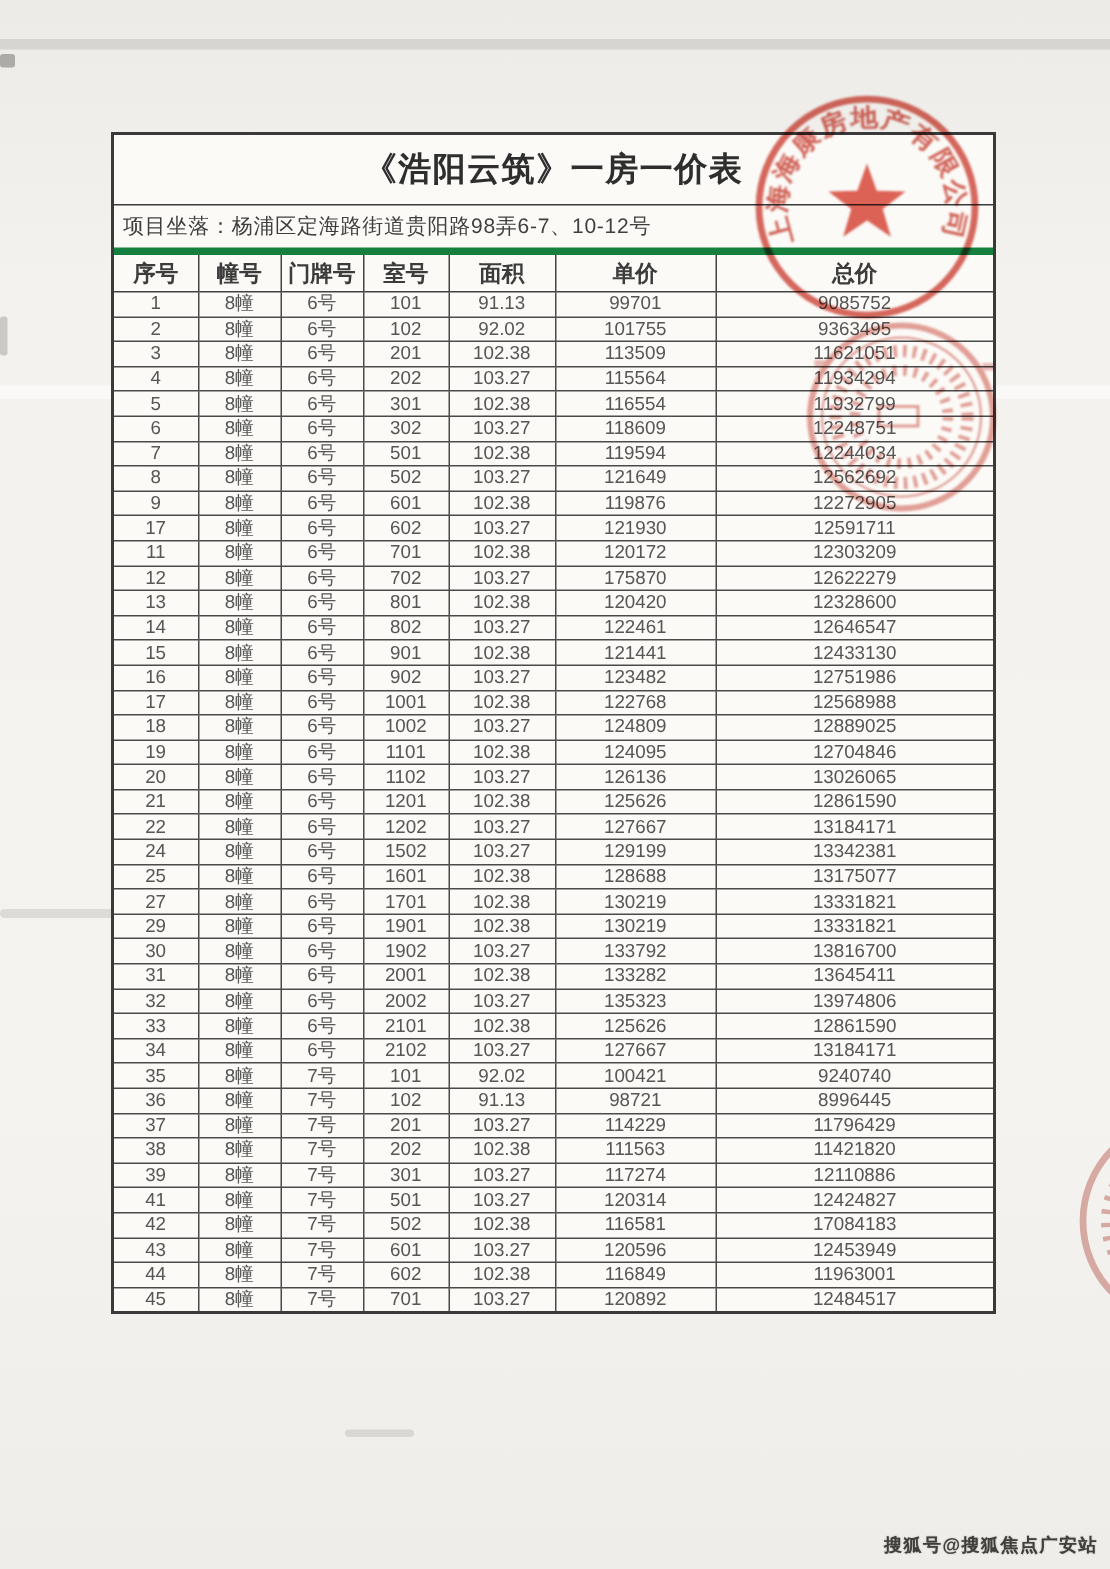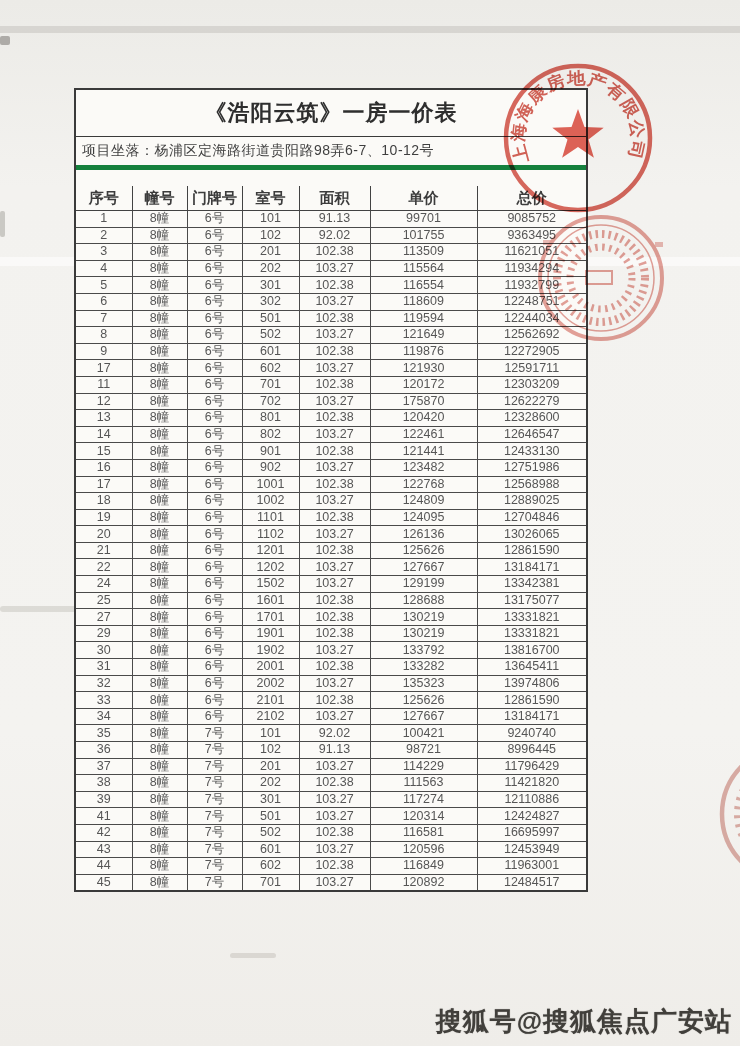--- a/index.html
+++ b/index.html
@@ -15,59 +15,59 @@
   
   .streak-top{position:absolute;left:0;top:26px;width:740px;height:7px;background:rgba(176,172,165,0.35);}
   .streak-mid{position:absolute;left:0;top:257px;width:740px;height:9px;background:rgba(255,255,255,0.55);}
   .smudge-left{position:absolute;left:0;top:606px;width:84px;height:6px;background:rgba(186,182,175,0.40);border-radius:3px;}
   .spot-a{position:absolute;left:0;top:36px;width:10px;height:9px;background:#6e6a65;opacity:.5;border-radius:2px;}
   .spot-b{position:absolute;left:0;top:211px;width:5px;height:26px;background:#8a857f;opacity:.38;border-radius:2px;}
   .spot-c{position:absolute;left:230px;top:953px;width:46px;height:5px;background:rgba(190,186,179,.45);border-radius:3px;}
 
   
   .doc-box{
-    position:absolute;left:74px;top:88px;width:514px;
+    position:absolute;left:74px;top:88px;width:590px;
     border:2px solid #3a3a3a;background:#fbfaf7;box-sizing:border-box;
   }
   .title-row{
     height:46px;border-bottom:1px solid #3a3a3a;
     display:flex;align-items:center;justify-content:center;
   }
   .doc-title{
     font-family:"Liberation Serif",serif;
     font-size:22px;font-weight:700;color:#2e2e2e;letter-spacing:1px;
   }
   .location-row{
     height:28px;border-bottom:5px solid #15803d;
     display:flex;align-items:center;padding-left:6px;
     font-size:14px;color:#3f3f3f;letter-spacing:0.5px;
   }
   table.price{
-    width:100%;border-collapse:collapse;table-layout:fixed;margin-top:16px;
+    width:100%;border-collapse:collapse;table-layout:fixed;
   }
   table.price th{
     height:24px;border:1px solid #424242;border-top:none;
     font-size:15px;font-weight:600;color:#3c3c3c;text-align:center;padding:0;
   }
   table.price td{
     height:15.6px;border:1px solid #4a4a4a;
     font-size:12.5px;color:#565656;text-align:center;padding:0;line-height:15px;
     white-space:nowrap;overflow:hidden;
   }
   table.price tr th:first-child,table.price tr td:first-child{border-left:none;}
   table.price tr th:last-child,table.price tr td:last-child{border-right:none;}
   table.price tbody tr:last-child td{border-bottom:none;}
 
   
   .stamps{position:absolute;inset:0;pointer-events:none;mix-blend-mode:multiply;}
 
   
   .watermark{
     position:absolute;right:8px;bottom:7px;
-    font-size:26px;font-weight:700;color:#33312d;letter-spacing:1px;
+    font-size:12px;font-weight:700;color:#33312d;letter-spacing:1px;
     text-shadow:0 0 1px rgba(46,44,40,.55);
     opacity:.92;
   }
 </style>
 </head>
 <body>
 
 <div class="page">
   <div class="streak-top"></div>
   <div class="streak-mid"></div>
@@ -436,21 +436,21 @@
             <td>120314</td>
             <td>12424827</td>
           </tr>
           <tr>
             <td>42</td>
             <td>8幢</td>
             <td>7号</td>
             <td>502</td>
             <td>102.38</td>
             <td>116581</td>
-            <td>16695997</td>
+            <td>17084183</td>
           </tr>
           <tr>
             <td>43</td>
             <td>8幢</td>
             <td>7号</td>
             <td>601</td>
             <td>103.27</td>
             <td>120596</td>
             <td>12453949</td>
           </tr>

